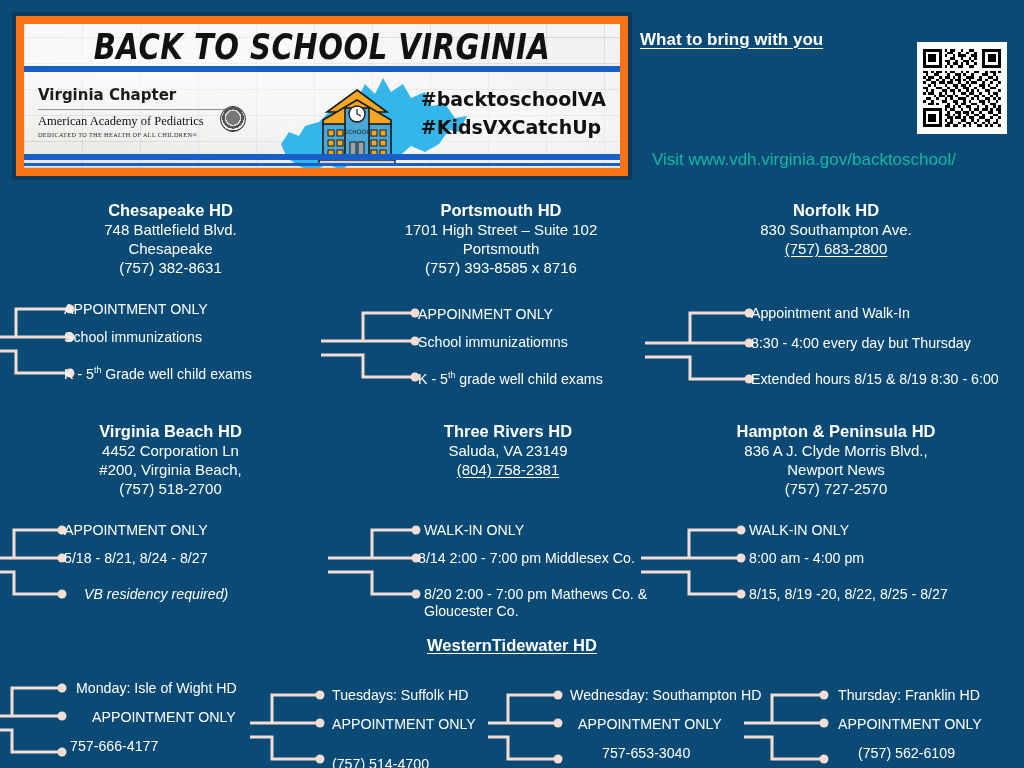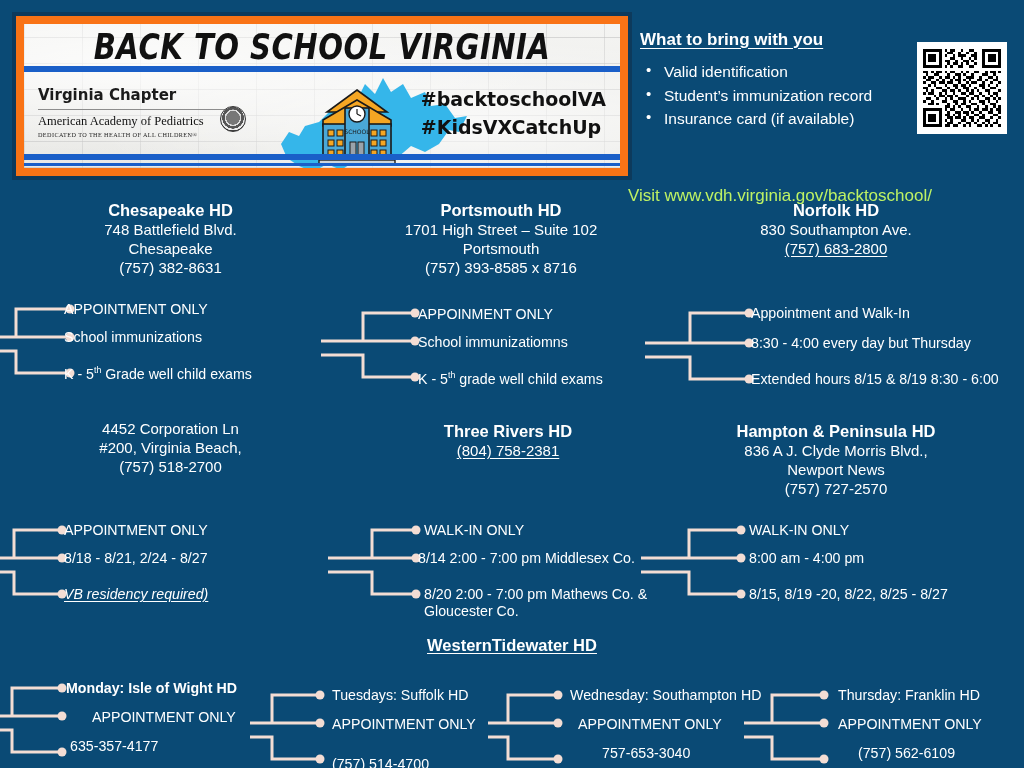--- a/index.html
+++ b/index.html
@@ -71,22 +71,22 @@
     text-underline-offset: 3px; margin-bottom: 10px;
   }
   .bring ul { list-style: none; }
   .bring li {
     font-size: 15.5px; line-height: 1.52; padding-left: 24px; position: relative;
   }
   .bring li::before {
     content: "\2022"; position: absolute; left: 6px; top: -1px; font-size: 15px;
   }
   .visit {
-    position: absolute; left: 628px; top: 150px; color: #bef264;
-    font-size: 17px; white-space: nowrap; margin-top: 36px;
+    position: absolute; left: 652px; top: 150px; color: #14b8a6;
+    font-size: 17px; white-space: nowrap;
   }
   .qr {
     position: absolute; left: 917px; top: 42px; width: 90px; height: 92px;
     background: #fff; padding: 6px;
   }
   .qr svg { display: block; width: 100%; height: 100%; }
 
   
   .card { position: absolute; color: #fff; }
   .card-head { text-align: center; }
@@ -95,21 +95,21 @@
     text-underline-offset: 2px; line-height: 1.35;
   }
   .hd-line { font-size: 15px; line-height: 1.26; }
   .hd-line.u { text-decoration: underline; text-underline-offset: 2px; }
 
   .bracket { position: absolute; left: 0; top: 0; }
   .items { position: absolute; color: #fff; }
   .item {
     position: absolute; font-size: 14.2px; line-height: 1.22; white-space: nowrap;
   }
-  .item.u { text-decoration: underline; text-underline-offset: 2px; font-style: italic; }
+  .item.u { text-underline-offset: 2px; font-style: italic; margin-left: 20px; }
   .item.wrap { white-space: normal; }
   sup { font-size: .62em; vertical-align: super; }
 
   .section-title {
     position: absolute; left: 0; top: 636px; width: 1024px; text-align: center;
     color: #fff; font-size: 16.5px; font-weight: 700;
     text-decoration: underline; text-underline-offset: 2px;
   }
   .wt-group { position: absolute; color: #fff; }
   .wt-item { position: absolute; font-size: 14.2px; white-space: nowrap; }
@@ -172,25 +172,20 @@
       </div>
 
       <div class="band bottom"></div>
       <div class="band bottom2"></div>
     </div>
    </div>
   </div>
 
   <div class="bring">
     <div class="bring-title">What to bring with you</div>
-    <ul>
-      <li>Valid identification</li>
-      <li>Student’s immunization record</li>
-      <li>Insurance card (if available)</li>
-    </ul>
   </div>
   <div class="visit">Visit www.vdh.virginia.gov/backtoschool/</div>
 
   <div class="qr">
     <svg viewBox="0 0 29 29" shape-rendering="crispEdges">
       <rect width="29" height="29" fill="#fff"></rect>
       <g fill="#000">
         <rect x="0" y="0" width="7" height="1"></rect>
           <rect x="0" y="6" width="7" height="1"></rect>
         <rect x="0" y="0" width="1" height="7"></rect>
@@ -486,44 +481,46 @@
     </svg>
     <div class="items" style="left:90px; top:106px;">
       <div class="item" style="top:0;">Appointment and Walk-In</div>
       <div class="item" style="top:30px;">8:30 - 4:00 every day but Thursday</div>
       <div class="item" style="top:66px;">Extended hours 8/15 &amp; 8/19  8:30 - 6:00</div>
     </div>
   </div>
 
   <div class="card" style="left:0; top:420px; width:341px;">
     <div class="card-head">
+      <div class="hd-name">Virginia Beach HD</div>
       <div class="hd-line">4452 Corporation Ln</div>
       <div class="hd-line">#200, Virginia Beach,</div>
       <div class="hd-line">(757) 518-2700</div>
     </div>
     <svg class="bracket" style="top:98px; left:-8px; width:80px; height:86px;" viewBox="0 0 80 86">
       <g stroke="#f3ddd4" stroke-width="3" fill="none">
         <path d="M0,40 H70 M0,54 H22 V76 H70 M22,40 V12 H70"></path>
       </g>
       <g fill="#f3ddd4">
           <circle cx="70" cy="12" r="4.5"></circle>
           <circle cx="70" cy="40" r="4.5"></circle>
           <circle cx="70" cy="76" r="4.5"></circle>
         </g>
     </svg>
     <div class="items" style="left:64px; top:102px;">
       <div class="item" style="top:0;">APPOINTMENT ONLY</div>
-      <div class="item" style="top:28px;">8/18 - 8/21, 2/24 - 8/27</div>
+      <div class="item" style="top:28px;">5/18 - 8/21, 8/24 - 8/27</div>
       <div class="item u" style="top:64px;">VB residency required)</div>
     </div>
   </div>
 
   <div class="card" style="left:348px; top:420px; width:320px;">
     <div class="card-head">
       <div class="hd-name">Three Rivers HD</div>
+      <div class="hd-line">Saluda, VA 23149</div>
       <div class="hd-line u"> (804) 758-2381</div>
     </div>
     <svg class="bracket" style="top:98px; left:-20px; width:100px; height:86px;" viewBox="0 0 100 86">
       <g stroke="#f3ddd4" stroke-width="3" fill="none">
         <path d="M0,40 H88 M0,54 H44 V76 H88 M44,40 V12 H88"></path>
       </g>
       <g fill="#f3ddd4">
           <circle cx="88" cy="12" r="4.5"></circle>
           <circle cx="88" cy="40" r="4.5"></circle>
           <circle cx="88" cy="76" r="4.5"></circle>
@@ -566,23 +563,23 @@
     <svg class="bracket" style="top:8px; left:-8px; width:80px; height:82px;" viewBox="0 0 80 82">
       <g stroke="#f3ddd4" stroke-width="3" fill="none">
         <path d="M0,40 H70 M0,54 H20 V76 H70 M20,40 V12 H70"></path>
       </g>
       <g fill="#f3ddd4">
           <circle cx="70" cy="12" r="4.5"></circle>
           <circle cx="70" cy="40" r="4.5"></circle>
           <circle cx="70" cy="76" r="4.5"></circle>
         </g>
     </svg>
-    <div class="wt-item" style="left:66px; top:12px;font-weight:bold;">Monday: Isle of Wight HD</div>
+    <div class="wt-item" style="left:76px; top:12px;">Monday: Isle of Wight HD</div>
     <div class="wt-item" style="left:92px; top:41px;">APPOINTMENT ONLY</div>
-    <div class="wt-item" style="left:70px; top:70px;"> 635-357-4177</div>
+    <div class="wt-item" style="left:70px; top:70px;"> 757-666-4177</div>
   </div>
 
   <div class="wt-group" style="left:256px; top:668px;">
     <svg class="bracket" style="top:15px; left:-6px; width:80px; height:82px;" viewBox="0 0 80 82">
       <g stroke="#f3ddd4" stroke-width="3" fill="none">
         <path d="M0,40 H70 M0,54 H22 V76 H70 M22,40 V12 H70"></path>
       </g>
       <g fill="#f3ddd4">
           <circle cx="70" cy="12" r="4.5"></circle>
           <circle cx="70" cy="40" r="4.5"></circle>

